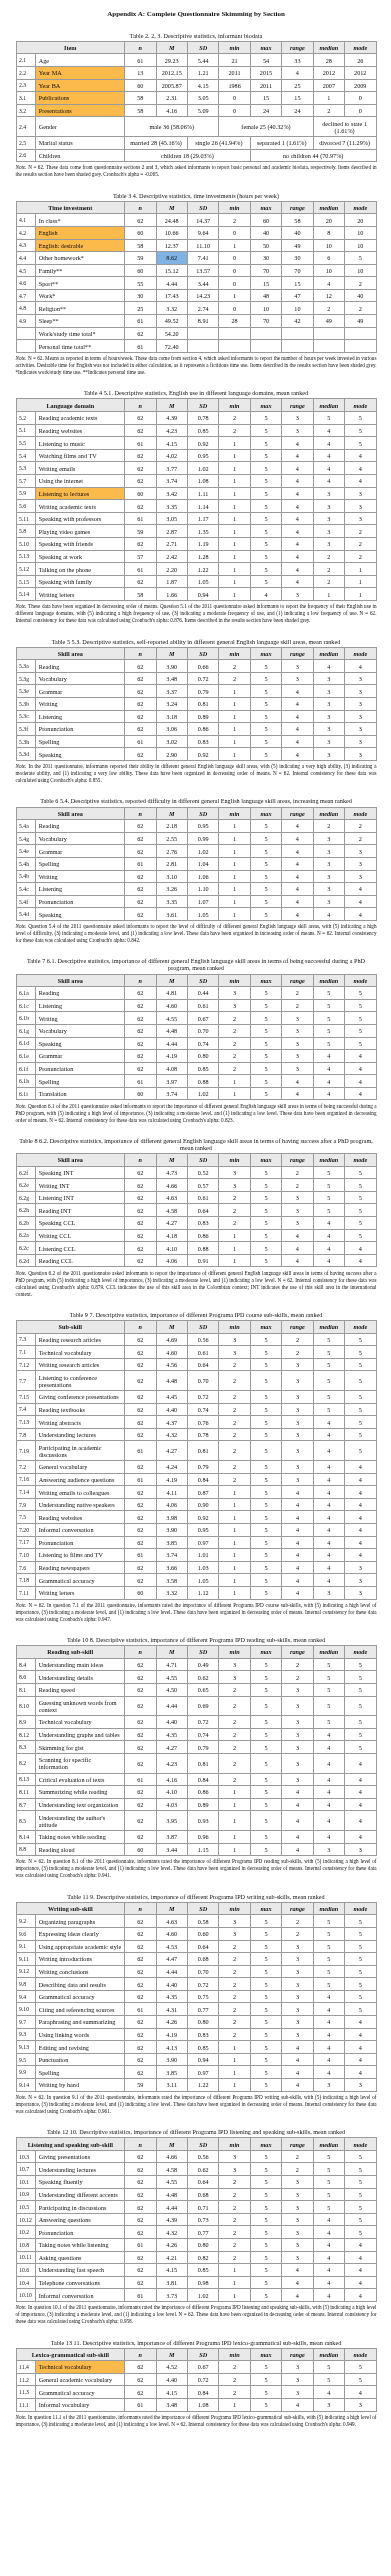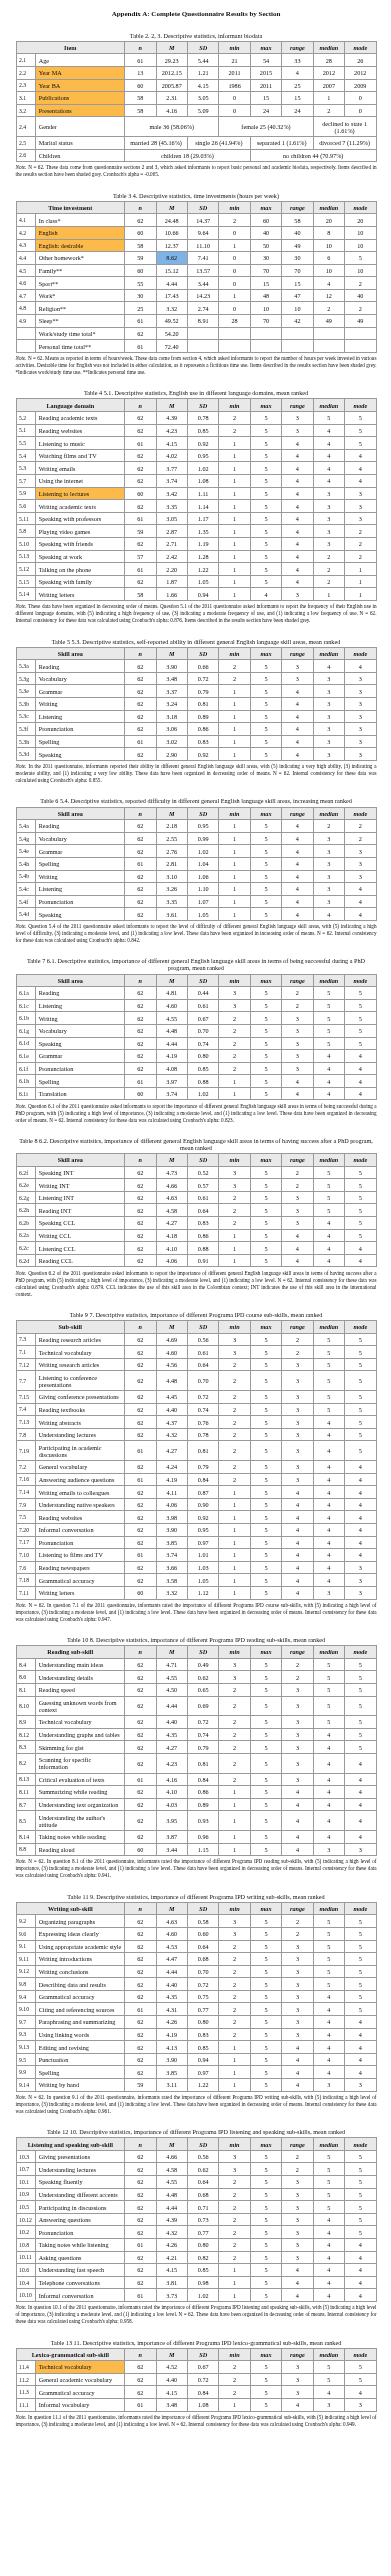--- a/index.html
+++ b/index.html
@@ -19,21 +19,21 @@
   .hl-y{background:#fbba4a;}
   .hl-b{background:#7fb2e5;}
   .note{font-size:5.2px;text-align:justify;margin:2.1px 0 0 0;line-height:1.35;}
   .np{font-style:italic;}
   section.tbl{margin-bottom:5.2px;}
 </style>
 </head>
 <body>
 
 <div class="page">
-  <h1>Appendix A: Complete Questionnaire Results by Section</h1>
+  <h1>Appendix A: Complete Questionnaire Skimming by Section</h1>
 
   <section class="tbl">
     <p class="caption">Table 2. 2, 3. Descriptive statistics, informant biodata</p>
     <table>
         <colgroup>
           <col class="c-id">
           <col class="c-lbl">
           <col class="c-num">
           <col class="c-num">
           <col class="c-num">

